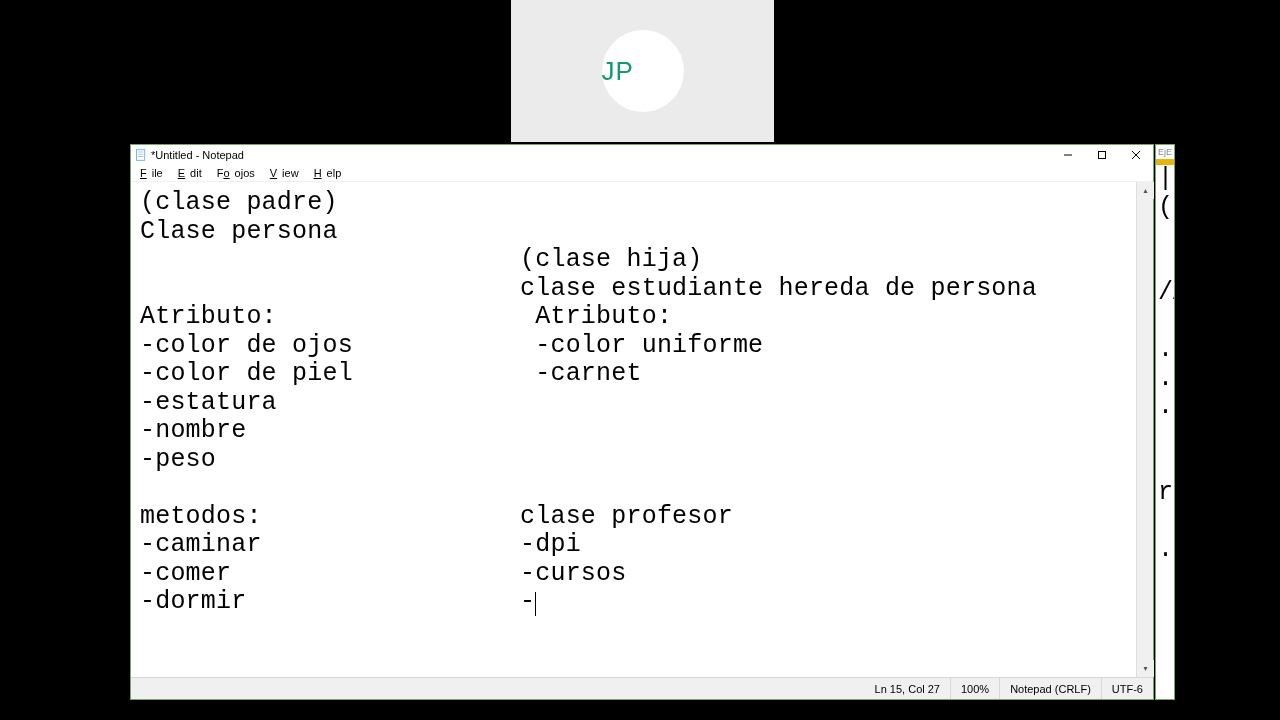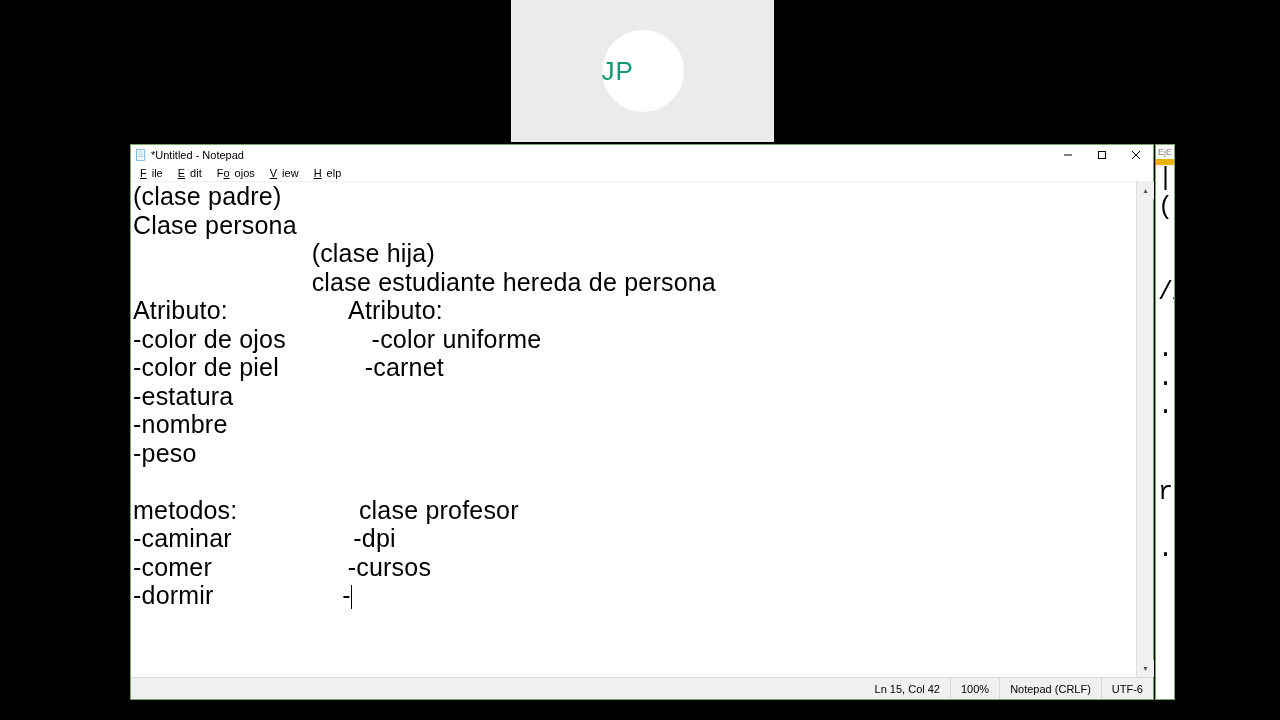--- a/index.html
+++ b/index.html
@@ -17,21 +17,21 @@
   .tb-ico{width:12px;height:12px;margin-right:4px;display:inline-flex;align-items:center;justify-content:center}
   .tb-title{flex:1;color:#000}
   .tb-btn{width:34px;height:20px;display:flex;align-items:center;justify-content:center;font-family:Arial;font-size:11px;color:#000}
 
   .menu{height:17px;background:#fff;display:flex;align-items:center;font-size:11px;padding-left:4px;border-bottom:1px solid #f0f0f0}
   .menu span{padding:0 5px;cursor:default}
   .menu u{text-decoration:underline}
 
   .editor-wrap{flex:1;display:flex;min-height:0}
   .editor{flex:1;overflow:hidden;position:relative}
-  .editor pre{margin:0;padding:0 2px;font-family:Liberation Sans, sans-serif;font-size:25px;line-height:28.5px;white-space:pre;letter-spacing:0.2px}
+  .editor pre{margin:7px;padding:0 2px;font-family:Liberation Mono, monospace;font-size:25px;line-height:28.5px;white-space:pre;letter-spacing:0.2px}
   .caret{display:inline-block;width:1px;height:24px;background:#000;vertical-align:text-bottom;animation:blink 1s step-end infinite}
   @keyframes blink{50%{opacity:0}}
 
   .vscroll{width:17px;background:#f0f0f0;border-left:1px solid #ddd;position:relative}
   .vscroll .arrow{position:absolute;left:0;width:17px;height:17px;background:#f0f0f0;display:flex;align-items:center;justify-content:center;font-size:8px;color:#555}
   .vscroll .up{top:0}.vscroll .down{bottom:0}
 
   .status{height:22px;border-top:1px solid #d8d8d8;background:#f0f0f0;display:flex;align-items:center;font-size:11px;color:#000}
   .status .sp{flex:1}
   .status .cell{padding:0 10px;border-left:1px solid #d8d8d8;height:100%;display:flex;align-items:center}
@@ -108,21 +108,21 @@
 -dormir                  -<span class="caret"></span></pre>
     </div>
     <div class="vscroll">
       <div class="arrow up">▴</div>
       <div class="arrow down">▾</div>
     </div>
   </div>
 
   <div class="status">
     <div class="sp"></div>
-    <div class="cell first">Ln 15, Col 42</div>
+    <div class="cell first">Ln 15, Col 27</div>
     <div class="cell">100%</div>
     <div class="cell">Notepad (CRLF)</div>
     <div class="cell">UTF-6</div>
   </div>
 </div>
 
 <div class="right-sliver">
   <div class="tb2">EjE</div>
   <pre>|
 (C

